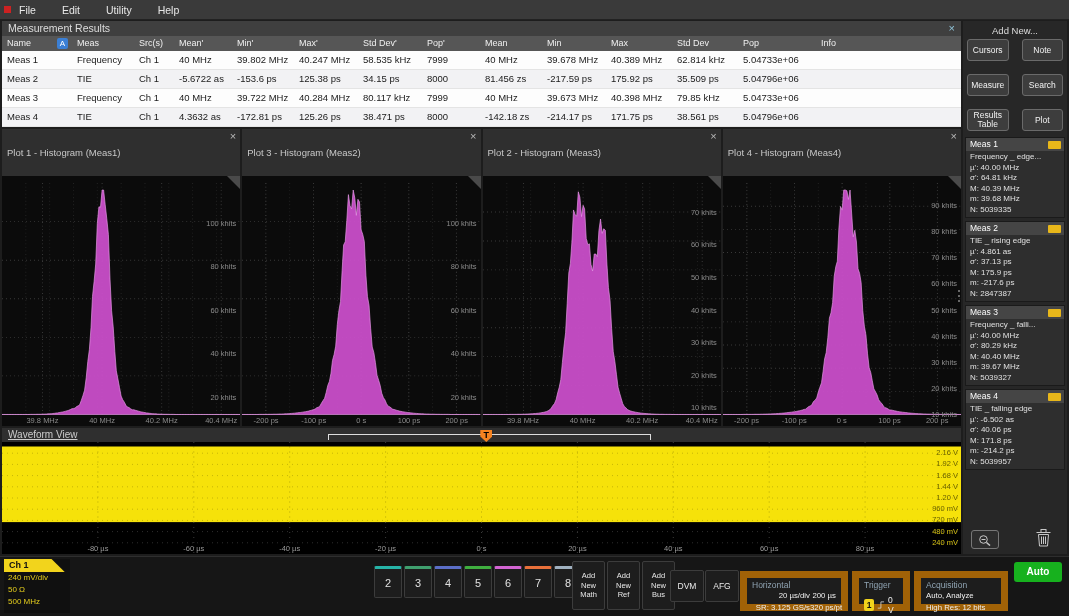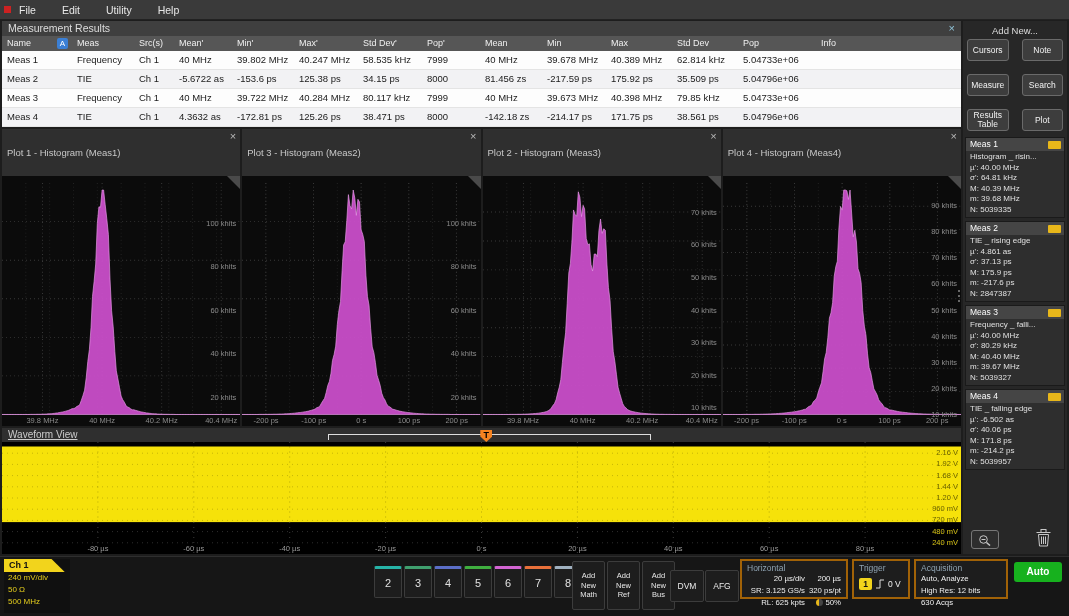--- a/index.html
+++ b/index.html
@@ -60,21 +60,21 @@
   #bottombar{position:absolute;left:0;top:556px;width:1069px;height:60px;background:#161616;border-top:1px solid #2e2e2e;}
   #ch1-badge{position:absolute;left:4px;top:2px;width:66px;height:54px;background:#101010;}
   #ch1-tab{height:13px;background:#f2d41c;color:#111;font-size:9px;font-weight:bold;line-height:13px;padding-left:5px;clip-path:polygon(0 0,72% 0,92% 100%,0 100%);}
   #ch1-body div{color:#e3cc1d;font-size:8px;line-height:12px;padding-left:4px;white-space:nowrap;}
   #channels{position:absolute;left:374px;top:9px;display:flex;gap:2px;}
   .chbtn{width:26px;height:28px;background:#1d1d1d;border:1px solid #3c3c3c;border-top-width:3px;border-radius:2px;color:#e0e0e0;font-size:11px;display:flex;align-items:center;justify-content:center;}
   #addbtns{position:absolute;left:572px;top:4px;display:flex;gap:2px;}
   .addbtn{width:31px;height:47px;background:#1d1d1d;border:1px solid #3c3c3c;border-radius:2px;color:#e8e8e8;font-size:7.5px;display:flex;flex-direction:column;align-items:center;justify-content:center;line-height:9.5px;}
   .smallbtn{position:absolute;width:32px;height:30px;top:13px;background:#1d1d1d;border:1px solid #3c3c3c;border-radius:2px;color:#e8e8e8;font-size:8.5px;display:flex;align-items:center;justify-content:center;}
   #dvm{left:670px;} #afg{left:705px;}
-  .infopanel{position:absolute;top:2px;height:40px;background:#1d1d1d;border:2px solid #a16207;padding:2px 5px;box-sizing:border-box;}
+  .infopanel{position:absolute;top:14px;height:40px;background:#1d1d1d;border:7px solid #a16207;padding:2px 5px;box-sizing:border-box;}
   .ptitle{color:#8fa3b2;font-size:8.5px;line-height:10px;}
   #horizontal{left:740px;width:108px;}
   .hrow{display:grid;grid-template-columns:58px auto;color:#efefef;font-size:7.8px;line-height:12px;white-space:nowrap;text-align:right;}
   #trigger{left:852px;width:58px;}
   .trigrow{display:flex;align-items:center;gap:3px;margin-top:5px;}
   .trig-chip{width:13px;height:12px;background:#f2d41c;color:#111;font-size:8.5px;font-weight:bold;text-align:center;line-height:12px;border-radius:2px;}
   .trig-level{color:#efefef;font-size:8.5px;}
   #acquisition{left:914px;width:94px;}
   .acqline{color:#efefef;font-size:7.8px;line-height:12px;white-space:nowrap;}
   #auto-btn{position:absolute;left:1014px;top:5px;width:48px;height:20px;background:#17b11e;border-radius:3px;color:#fff;font-size:10px;font-weight:bold;text-align:center;line-height:20px;}
@@ -415,21 +415,21 @@
         <div class="sbtn">Note</div>
         <div class="sbtn">Measure</div>
         <div class="sbtn">Search</div>
         <div class="sbtn">Results Table</div>
         <div class="sbtn">Plot</div>
       </div>
     <div id="chips">
         <div class="chip">
           <div class="chip-head">Meas 1<span class="chip-badge"></span></div>
           <div class="chip-body">
-            <div class="chip-line">Histogram _ risin...</div>
+            <div class="chip-line">Frequency _ edge...</div>
             <div class="chip-line">µ': 40.00 MHz</div>
             <div class="chip-line">σ': 64.81 kHz</div>
             <div class="chip-line">M: 40.39 MHz</div>
             <div class="chip-line">m: 39.68 MHz</div>
             <div class="chip-line">N: 5039335</div>
           </div>
         </div>
         <div class="chip">
           <div class="chip-head">Meas 2<span class="chip-badge"></span></div>
           <div class="chip-body">

